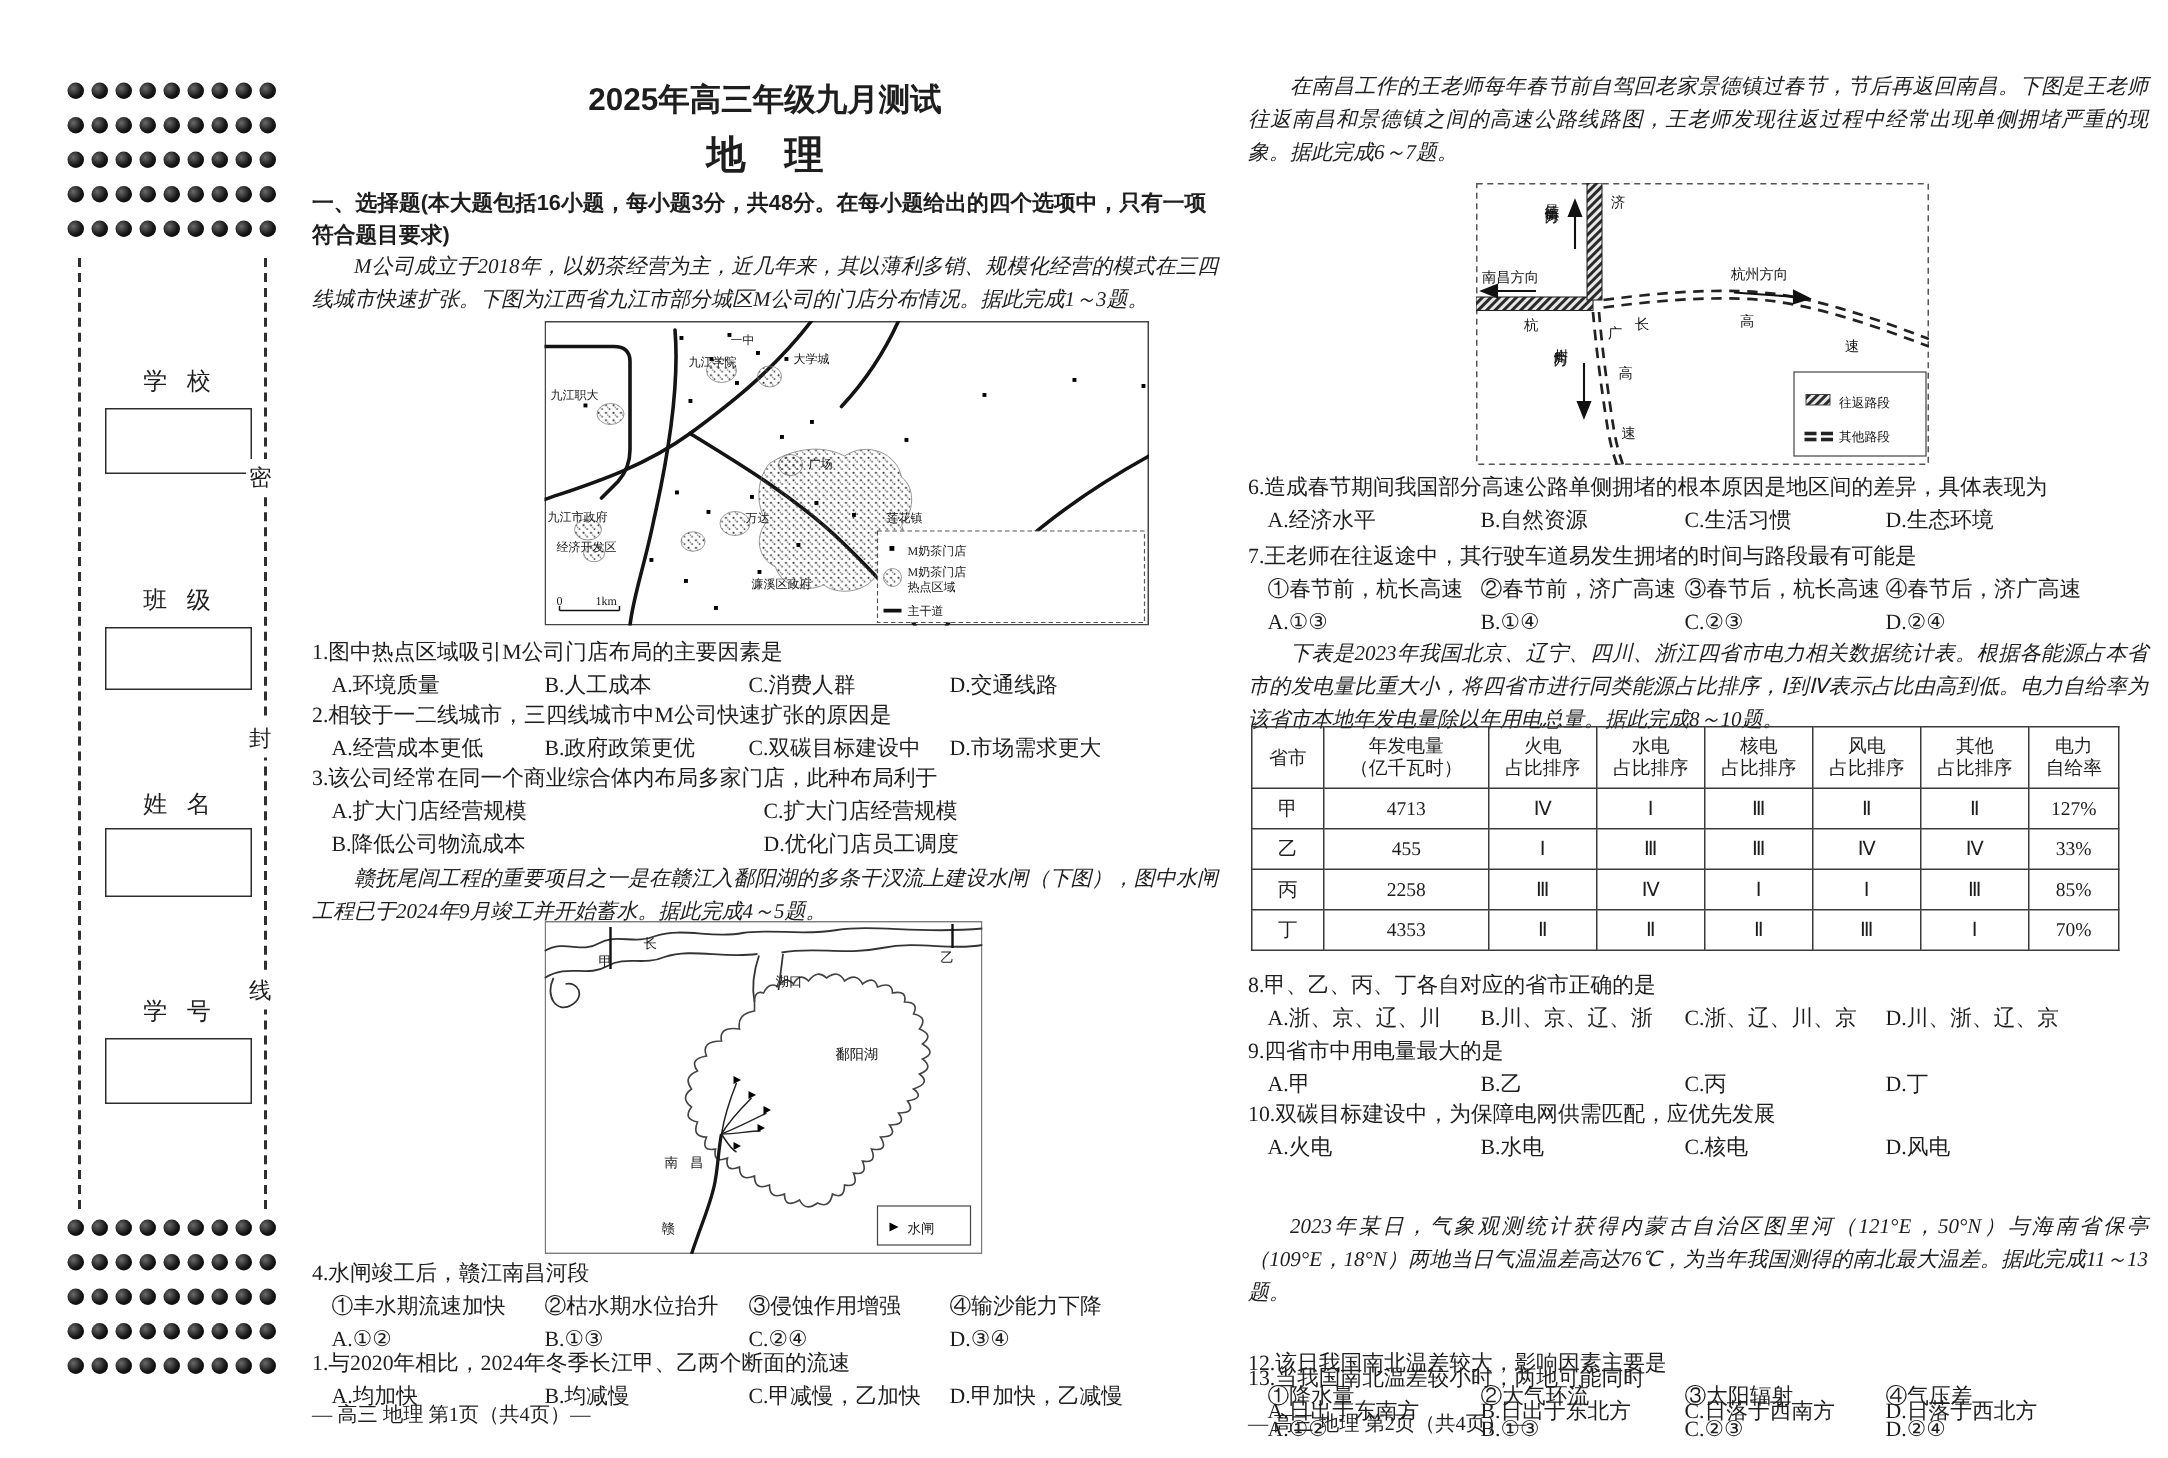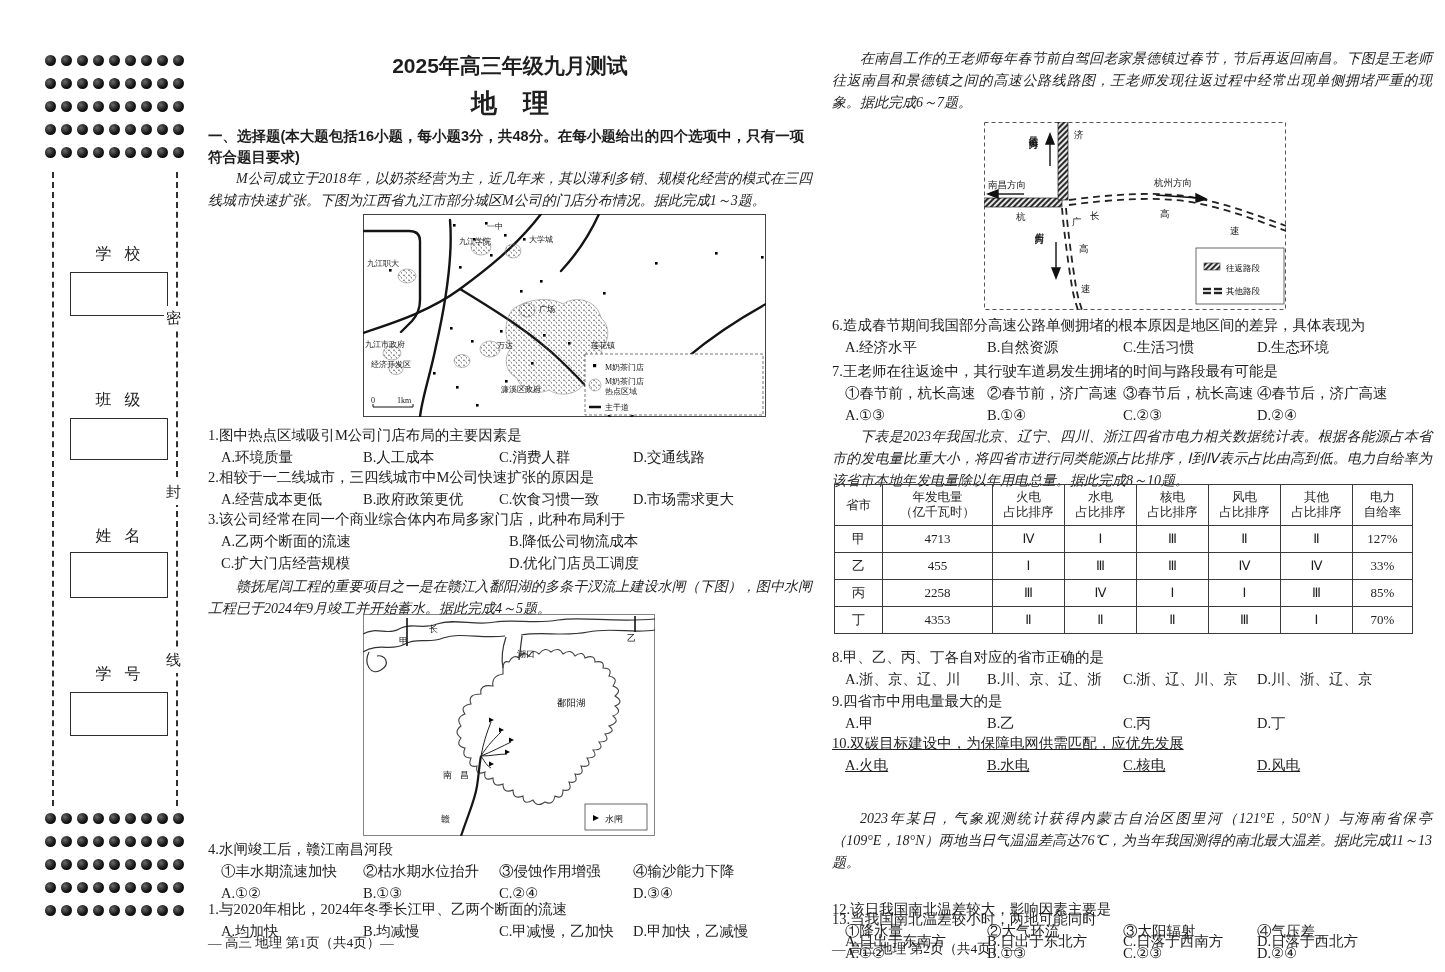--- a/index.html
+++ b/index.html
@@ -256,30 +256,30 @@
         <span>B.人工成本</span>
         <span>C.消费人群</span>
         <span>D.交通线路</span>
       </div>
     </div>
   <div class="abs q" style="top:466px;">
       <div class="stem">2.相较于一二线城市，三四线城市中M公司快速扩张的原因是</div>
       <div class="opts g4">
         <span>A.经营成本更低</span>
         <span>B.政府政策更优</span>
-        <span>C.饮食习惯一致</span>
+        <span>C.双碳目标建设中</span>
         <span>D.市场需求更大</span>
       </div>
     </div>
   <div class="abs q" style="top:508px;">
       <div class="stem">3.该公司经常在同一个商业综合体内布局多家门店，此种布局利于</div>
       <div class="opts g2">
-        <span>A.乙两个断面的流速</span>
+        <span>A.扩大门店经营规模</span>
+        <span>C.扩大门店经营规模</span>
         <span>B.降低公司物流成本</span>
-        <span>C.扩大门店经营规模</span>
         <span>D.优化门店员工调度</span>
       </div>
     </div>
 
   <div class="abs kai" style="top:576px;">赣抚尾闾工程的重要项目之一是在赣江入鄱阳湖的多条干汊流上建设水闸（下图），图中水闸工程已于2024年9月竣工并开始蓄水。据此完成4～5题。</div>
 
   <div class="mapwrap" style="left:155px;top:614px;width:292px;height:222px;">
     <svg width="292" height="222" viewBox="0 0 292 222">
       <rect x="0.5" y="0.5" width="291" height="221" fill="none" stroke="#666" stroke-width="0.8"></rect>
 
@@ -556,21 +556,21 @@
     </div>
   <div class="abs q" style="top:690px;">
       <div class="stem">9.四省市中用电量最大的是</div>
       <div class="opts g4">
         <span>A.甲</span>
         <span>B.乙</span>
         <span>C.丙</span>
         <span>D.丁</span>
       </div>
     </div>
-  <div class="abs q" style="top:732px;text-decoration:underline;">
+  <div class="abs q" style="top:732px;">
       <div class="stem">10.双碳目标建设中，为保障电网供需匹配，应优先发展</div>
       <div class="opts g4">
         <span>A.火电</span>
         <span>B.水电</span>
         <span>C.核电</span>
         <span>D.风电</span>
       </div>
     </div>
 
   <div class="abs kai" style="top:808px;">2023年某日，气象观测统计获得内蒙古自治区图里河（121°E，50°N）与海南省保亭（109°E，18°N）两地当日气温温差高达76℃，为当年我国测得的南北最大温差。据此完成11～13题。</div>

